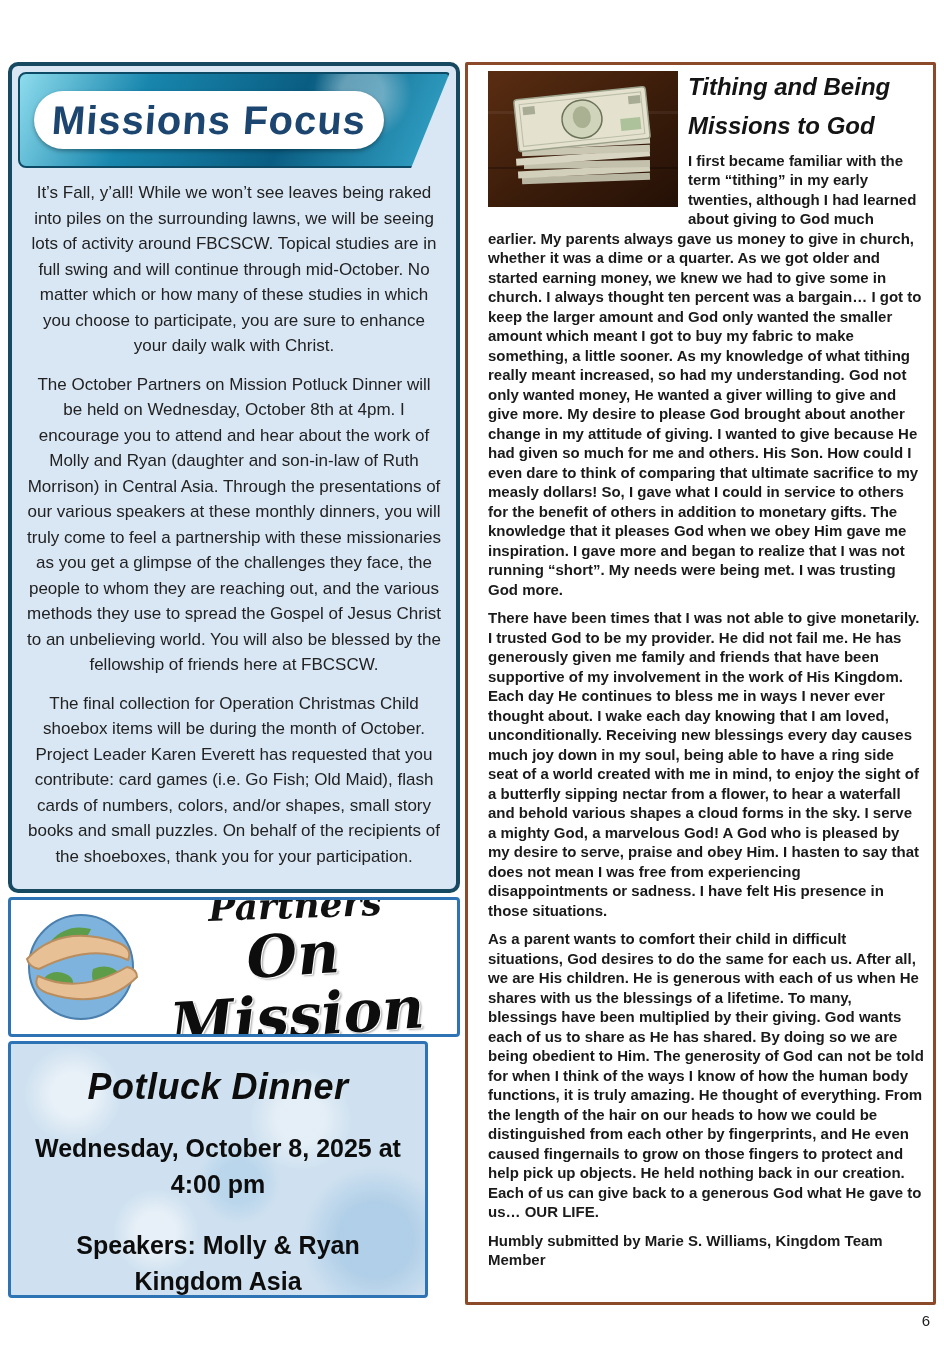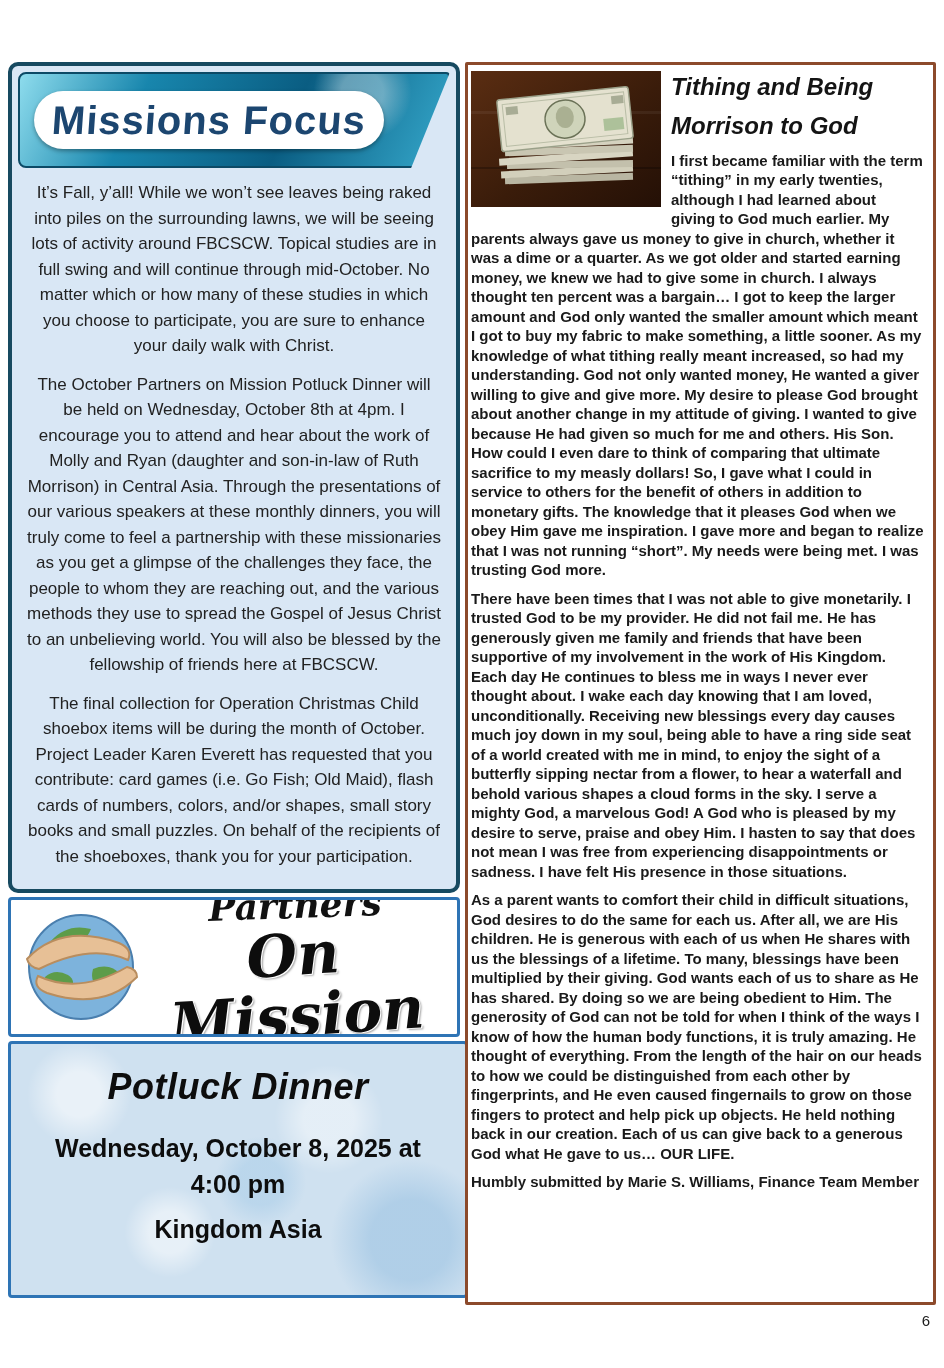--- a/index.html
+++ b/index.html
@@ -47,49 +47,49 @@
     display:block; font-family:"DejaVu Serif", serif; font-style:italic; font-weight:bold;
     font-size:36px; color:#111111; transform:rotate(-2deg); line-height:1.05;
   }
   .script2{
     display:block; font-family:"DejaVu Serif", serif; font-style:italic; font-weight:bold;
     font-size:58px; color:#0d0d0d; transform:rotate(-4deg); line-height:1.05;
     text-shadow:1px 1px 0 #ffffff, 2px 2px 2px rgba(0,0,0,.35);
   }
 
   .potluck-box{
-    position:absolute; left:8px; top:1041px; width:460px; height:257px;
+    position:absolute; left:8px; top:1041px; width:420px; height:257px;
     border:3px solid #2e74b5; border-radius:4px;
     background-color:#cfe1f0;
     background-image:
       radial-gradient(circle at 15% 20%, rgba(255,255,255,.55) 0 5%, transparent 12%),
       radial-gradient(circle at 70% 30%, rgba(255,255,255,.45) 0 7%, transparent 15%),
       radial-gradient(circle at 35% 75%, rgba(255,255,255,.5) 0 6%, transparent 13%),
       radial-gradient(circle at 88% 78%, rgba(163,199,228,.7) 0 9%, transparent 18%),
       radial-gradient(circle at 55% 55%, rgba(173,207,233,.6) 0 8%, transparent 16%);
     text-align:center; padding:22px 16px 0 16px;
   }
   .potluck-title{
     font-size:36px; font-weight:800; font-style:italic; color:#0d0d0d; margin:0 0 22px 0;
     letter-spacing:.5px;
   }
   .potluck-datetime{
-    font-size:25px; font-weight:bold; color:#0d0d0d; margin:0 auto 8px auto;
+    font-size:25px; font-weight:bold; color:#0d0d0d; margin:0 auto 24px auto;
     max-width:410px; line-height:1.45;text-align:center;
   }
   .potluck-speakers{
     font-size:25px; font-weight:bold; color:#0d0d0d; line-height:1.45;
   }
   .potluck-speakers span{ display:block; }
 
   
   .tithing-box{
     position:absolute; left:465px; top:62px; width:471px; height:1243px;
     background:#ffffff; border:3px solid #8c4a2b; border-radius:2px;
-    padding:4px 9px 0 3px; overflow:hidden;
+    padding:4px 9px 0 20px; overflow:hidden;
   }
   .money-wrap{
     float:left; width:190px; height:136px; margin:2px 10px 4px 0;
   }
   .tithing-title{
     font-size:24px; font-weight:bold; font-style:italic; color:#141414;
     margin:4px 0 10px 0; line-height:1.2;
   }
   .tithing-text p{
     margin:0 0 9px 0; font-size:15px; line-height:1.3; color:#1a1a1a;font-weight:bold;
@@ -132,20 +132,21 @@
     <div class="partners-script">
       <span class="script1">Partners</span>
       <span class="script2">On Mission</span>
     </div>
   </div>
 
   <div class="potluck-box">
     <div class="potluck-title">Potluck Dinner</div>
     <div class="potluck-datetime">Wednesday, October 8, 2025 at 4:00 pm</div>
     <div class="potluck-speakers">
+      <span>Speakers: Molly &amp; Ryan</span>
       <span>Kingdom Asia</span>
     </div>
   </div>
 
   <div class="tithing-box">
     <div class="money-wrap">
       <svg viewBox="0 0 190 136" width="190" height="136" aria-hidden="true">
         <defs>
           <linearGradient id="wood" x1="0" y1="0" x2="1" y2="1">
             <stop offset="0" stop-color="#5a2d12"></stop>
@@ -171,24 +172,24 @@
           <rect x="33" y="27" width="122" height="42" fill="none" stroke="#b9bda6" stroke-width="1"></rect>
           <ellipse cx="94" cy="48" rx="20" ry="19" fill="#cfd4ba" stroke="#6b7257" stroke-width="1.5"></ellipse>
           <ellipse cx="94" cy="46" rx="9" ry="11" fill="#aab092"></ellipse>
           <rect x="132" y="52" width="20" height="12" fill="#9fb98c" opacity="0.8"></rect>
           <rect x="36" y="30" width="12" height="8" fill="#8f957c" opacity="0.7"></rect>
           <rect x="142" y="30" width="12" height="8" fill="#8f957c" opacity="0.7"></rect>
         </g>
       </svg>
     </div>
     <div class="tithing-title">Tithing and Being</div>
-    <div class="tithing-title">Morrison to God</div>
+    <div class="tithing-title">Missions to God</div>
     <div class="tithing-text">
       <p>I first became familiar with the term “tithing” in my early twenties, although I had learned about giving to God much earlier. My parents always gave us money to give in church, whether it was a dime or a quarter. As we got older and started earning money, we knew we had to give some in church. I always thought ten percent was a bargain… I got to keep the larger amount and God only wanted the smaller amount which meant I got to buy my fabric to make something, a little sooner. As my knowledge of what tithing really meant increased, so had my understanding.  God not only wanted money, He wanted a giver willing to give and give more. My desire to please God brought about another change in my attitude of giving. I wanted to give because He had given so much for me and others. His Son. How could I even dare to think of comparing that ultimate sacrifice to my measly dollars! So, I gave what I could in service to others for the benefit of others in addition to monetary gifts. The knowledge that it pleases God when we obey Him gave me inspiration. I gave more and began to realize that I was not running “short”. My needs were being met. I was trusting God more.</p>
       <p>There have been times that I was not able to give monetarily. I trusted God to be my provider. He did not fail me. He has generously given me family and friends that have been supportive of my involvement in the work of His Kingdom. Each day He continues to bless me in ways I never ever thought about. I wake each day knowing that I am loved, unconditionally. Receiving new blessings every day causes much joy down in my soul, being able to have a ring side seat of a world created with me in mind, to enjoy the sight of a butterfly sipping nectar from a flower, to hear a waterfall and behold various shapes a cloud forms in the sky. I serve a mighty God, a marvelous God!  A God who is pleased by my desire to serve, praise and obey Him. I hasten to say that does not mean I was free from experiencing disappointments or sadness. I have felt His presence in those situations.</p>
       <p>As a parent wants to comfort their child in difficult situations, God desires to do the same for each us. After all, we are His children. He is generous with each of us when He shares with us the blessings of a lifetime. To many, blessings have been multiplied by their giving. God wants each of us to share as He has shared. By doing so we are being obedient to Him. The generosity of God can not be told for when I think of the ways I know of how the human body functions, it is truly amazing. He thought of everything. From the length of the hair on our heads to how we could be distinguished from each other by fingerprints, and He even caused fingernails to grow on those fingers to protect and help pick up objects. He held nothing back in our creation. Each of us can give back to a generous God what He gave to us… OUR LIFE.</p>
-      <p class="byline">Humbly submitted by Marie S. Williams, Finance Team Member</p>
+      <p class="byline">Humbly submitted by Marie S. Williams, Kingdom Team Member</p>
     </div>
   </div>
 
   <div class="page-number">6</div>
 
 </div>
 
 </body></html>

